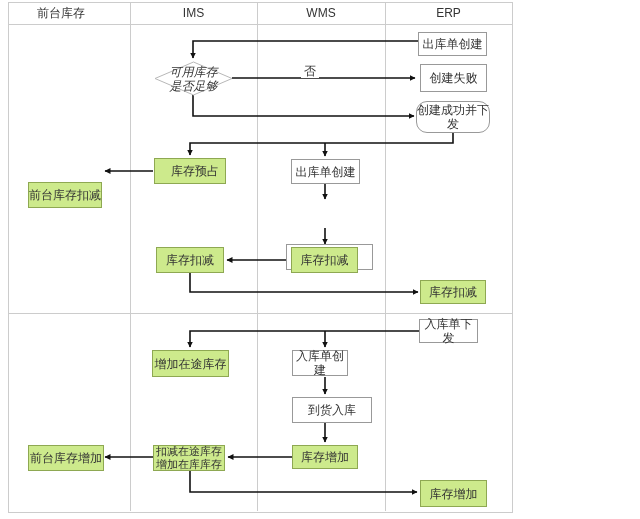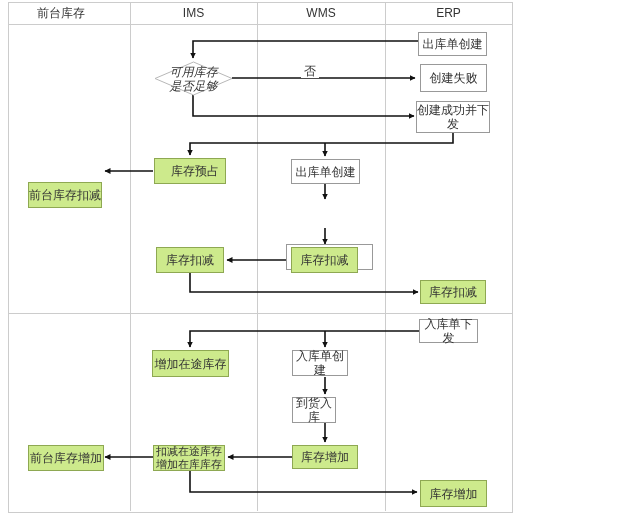--- a/index.html
+++ b/index.html
@@ -86,33 +86,33 @@
 
   <div class="diamond-label" style="left:155px;top:62px;width:77px;height:33px;font-style:italic;">
     <span>可用库存</span>
     <span>是否足够</span>
   </div>
 
   <div class="edge-label" style="left:301px;top:64px;">否</div>
 
   <div class="node white" style="left:418px;top:32px;width:69px;height:24px;">出库单创建</div>
   <div class="node white" style="left:420px;top:64px;width:67px;height:28px;">创建失败</div>
-  <div class="node white" style="left:416px;top:101px;width:74px;height:32px;">创建成功并下发</div>
+  <div class="node white" style="left:416px;top:101px;width:74px;height:32px;border-radius:11px;">创建成功并下发</div>
   <div class="node green" style="left:154px;top:158px;width:72px;height:26px;padding-left:10px;">库存预占</div>
   <div class="node green" style="left:28px;top:158px;width:74px;height:26px;margin-top:24px;">前台库存扣减</div>
   <div class="node white" style="left:291px;top:159px;width:69px;height:25px;">出库单创建</div>
   <div class="node white" style="left:286px;top:202px;width:87px;height:26px;margin-top:42px;">执行出库</div>
   <div class="node green" style="left:291px;top:247px;width:67px;height:26px;">库存扣减</div>
   <div class="node green" style="left:156px;top:247px;width:68px;height:26px;">库存扣减</div>
   <div class="node green" style="left:420px;top:280px;width:66px;height:24px;">库存扣减</div>
 
   <div class="node white" style="left:419px;top:319px;width:59px;height:24px;">入库单下发</div>
   <div class="node green" style="left:152px;top:350px;width:77px;height:27px;">增加在途库存</div>
   <div class="node white" style="left:292px;top:350px;width:56px;height:26px;">入库单创建</div>
-  <div class="node white" style="left:292px;top:397px;width:44px;height:26px;">到货入库</div>
+  <div class="node white" style="left:292px;top:397px;width:80px;height:26px;">到货入库</div>
   <div class="node green" style="left:292px;top:445px;width:66px;height:24px;">库存增加</div>
   <div class="node green twoline" style="left:153px;top:445px;width:72px;height:26px;flex-direction:column;">
     <span>扣减在途库存</span>
     <span>增加在库库存</span>
   </div>
   <div class="node green" style="left:28px;top:445px;width:76px;height:26px;">前台库存增加</div>
   <div class="node green" style="left:420px;top:480px;width:67px;height:27px;">库存增加</div>
 
 </div>
 

